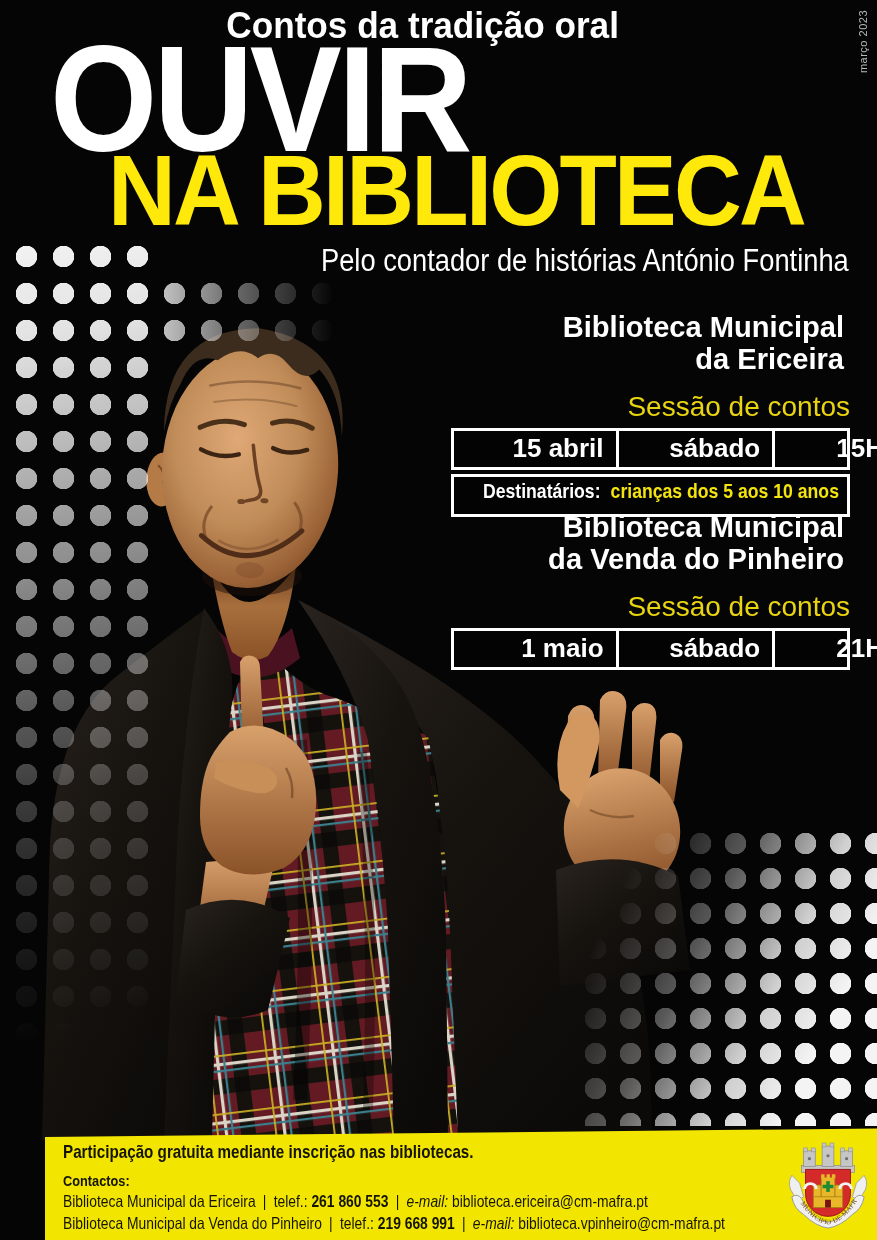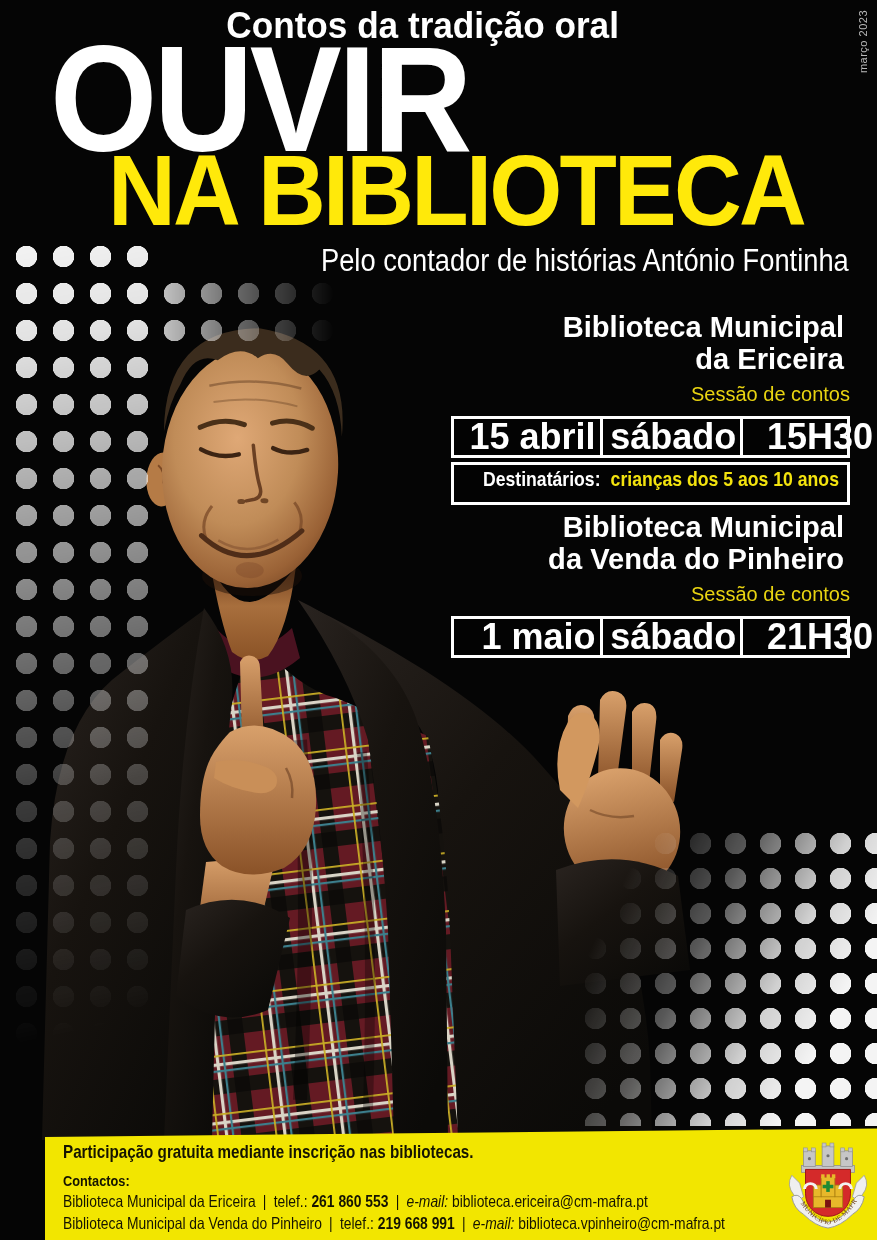--- a/index.html
+++ b/index.html
@@ -54,23 +54,23 @@
     mask-image:linear-gradient(116deg,rgba(255,255,255,0) 16%,rgba(255,255,255,.35) 40%,rgba(255,255,255,.85) 62%,#fff 78%);
   }
   
   #photo{position:absolute;left:0;top:270px;z-index:1;}
   
   .event{position:absolute;left:451px;width:399px;text-align:right;color:#fff;z-index:4;}
   #event-1{top:311px;}
   #event-2{top:511px;}
   .venue{font-size:30px;line-height:31.5px;font-weight:700;white-space:nowrap;}
   .venue div{transform:scaleX(.97);transform-origin:center top;}
-  .session{margin-top:6px;font-size:20px;line-height:29px;font-weight:400;color:#e9d411;}
+  .session{margin-top:18px;font-size:28px;line-height:29px;font-weight:400;color:#e9d411;}
   .schedule{margin-top:7px;display:flex;border:3px solid #fff;background:rgba(3,3,3,.72);}
-  .schedule .cell{font-size:36px;font-weight:700;line-height:33px;padding:1px 4px 2px;white-space:nowrap;}
+  .schedule .cell{font-size:26px;font-weight:700;line-height:33px;padding:1px 12px 2px;white-space:nowrap;}
   .c-date{flex:0 0 35%;}
   .c-day{flex:0 0 33%;border-left:3px solid #fff;}
   .c-time{flex:0 0 32%;border-left:3px solid #fff;}
   .audience{
     margin-top:4px;border:3px solid #fff;background:rgba(3,3,3,.72);
     padding:2px 0 12px;font-size:20.5px;font-weight:700;line-height:23px;white-space:nowrap;
   }
   .audience .squeeze{display:inline-block;transform:scaleX(.86);transform-origin:center;}
   .aud-value{color:#f3e30e;margin-left:6px;}
   

